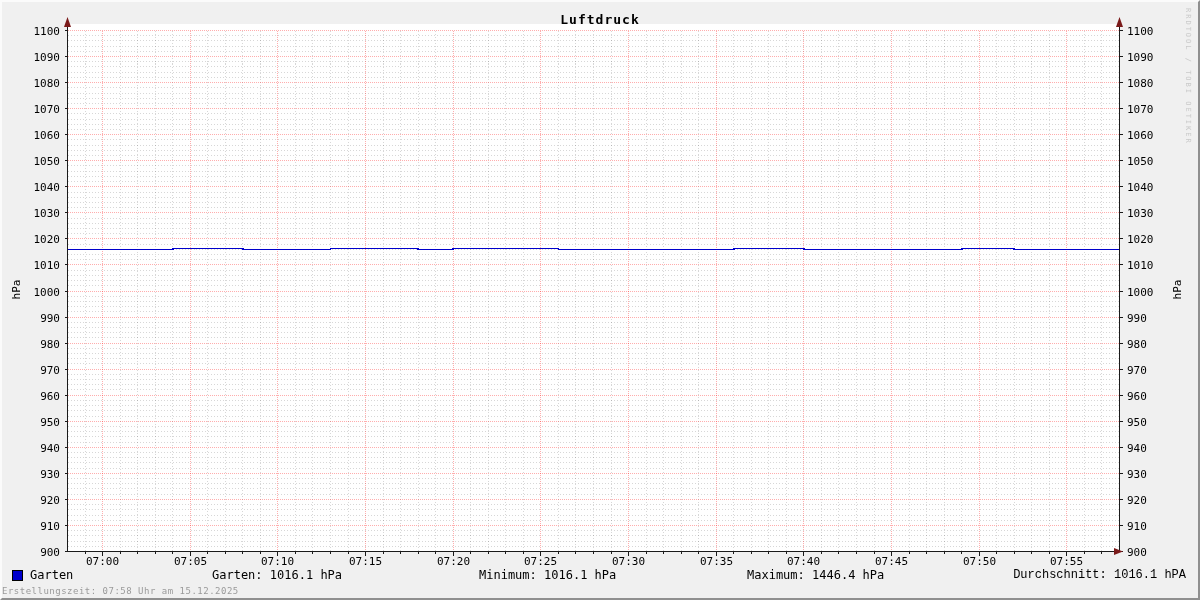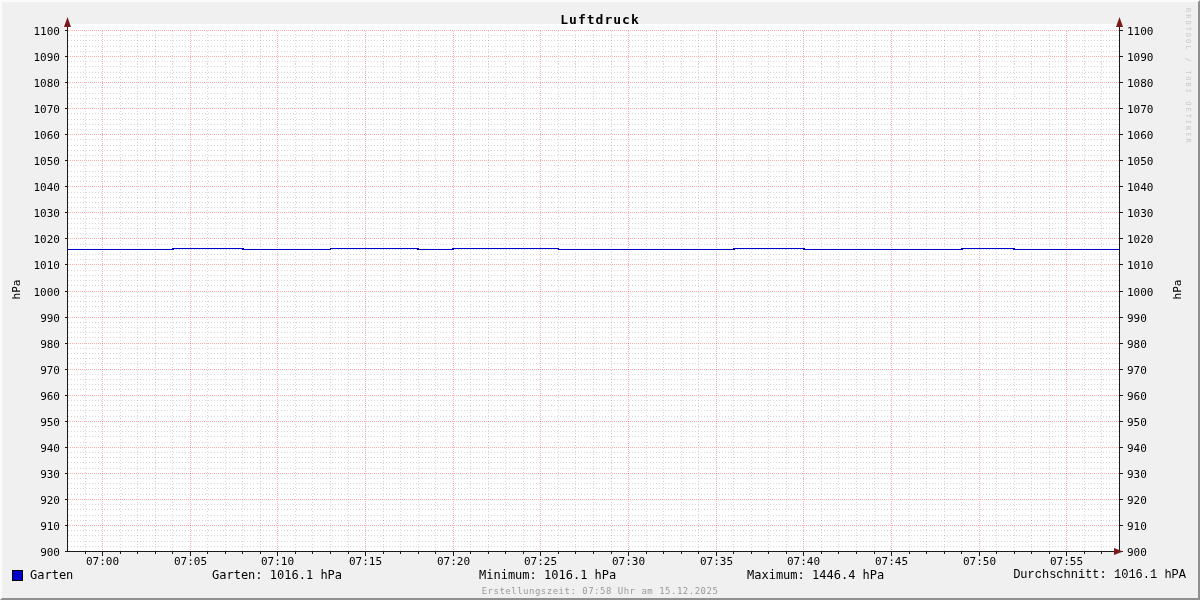--- a/index.html
+++ b/index.html
@@ -31,21 +31,21 @@
     position:absolute;left:10px;top:2px;width:9px;height:9px;
     border:1px solid #000;background:#0000cc;
   }
   #legend-series-label{position:absolute;left:28px;top:0;}
   .stat{position:absolute;top:0;white-space:nowrap;}
   #stat-current{left:210px;}
   #stat-min{left:477px;}
   #stat-max{left:745px;}
   #stat-avg{right:12px;font-family:Liberation Mono, monospace;}
   #creation-footer{
-    position:absolute;top:584px;left:0;width:100%;text-align:center;
+    position:absolute;top:584px;left:0;width:100%;
     font-size:9px;color:#9a9a9a;letter-spacing:0.5px;
   }
 </style>
 </head>
 <body>
 
 <div id="frame">
 
   <div id="page-title">Luftdruck</div>
 

